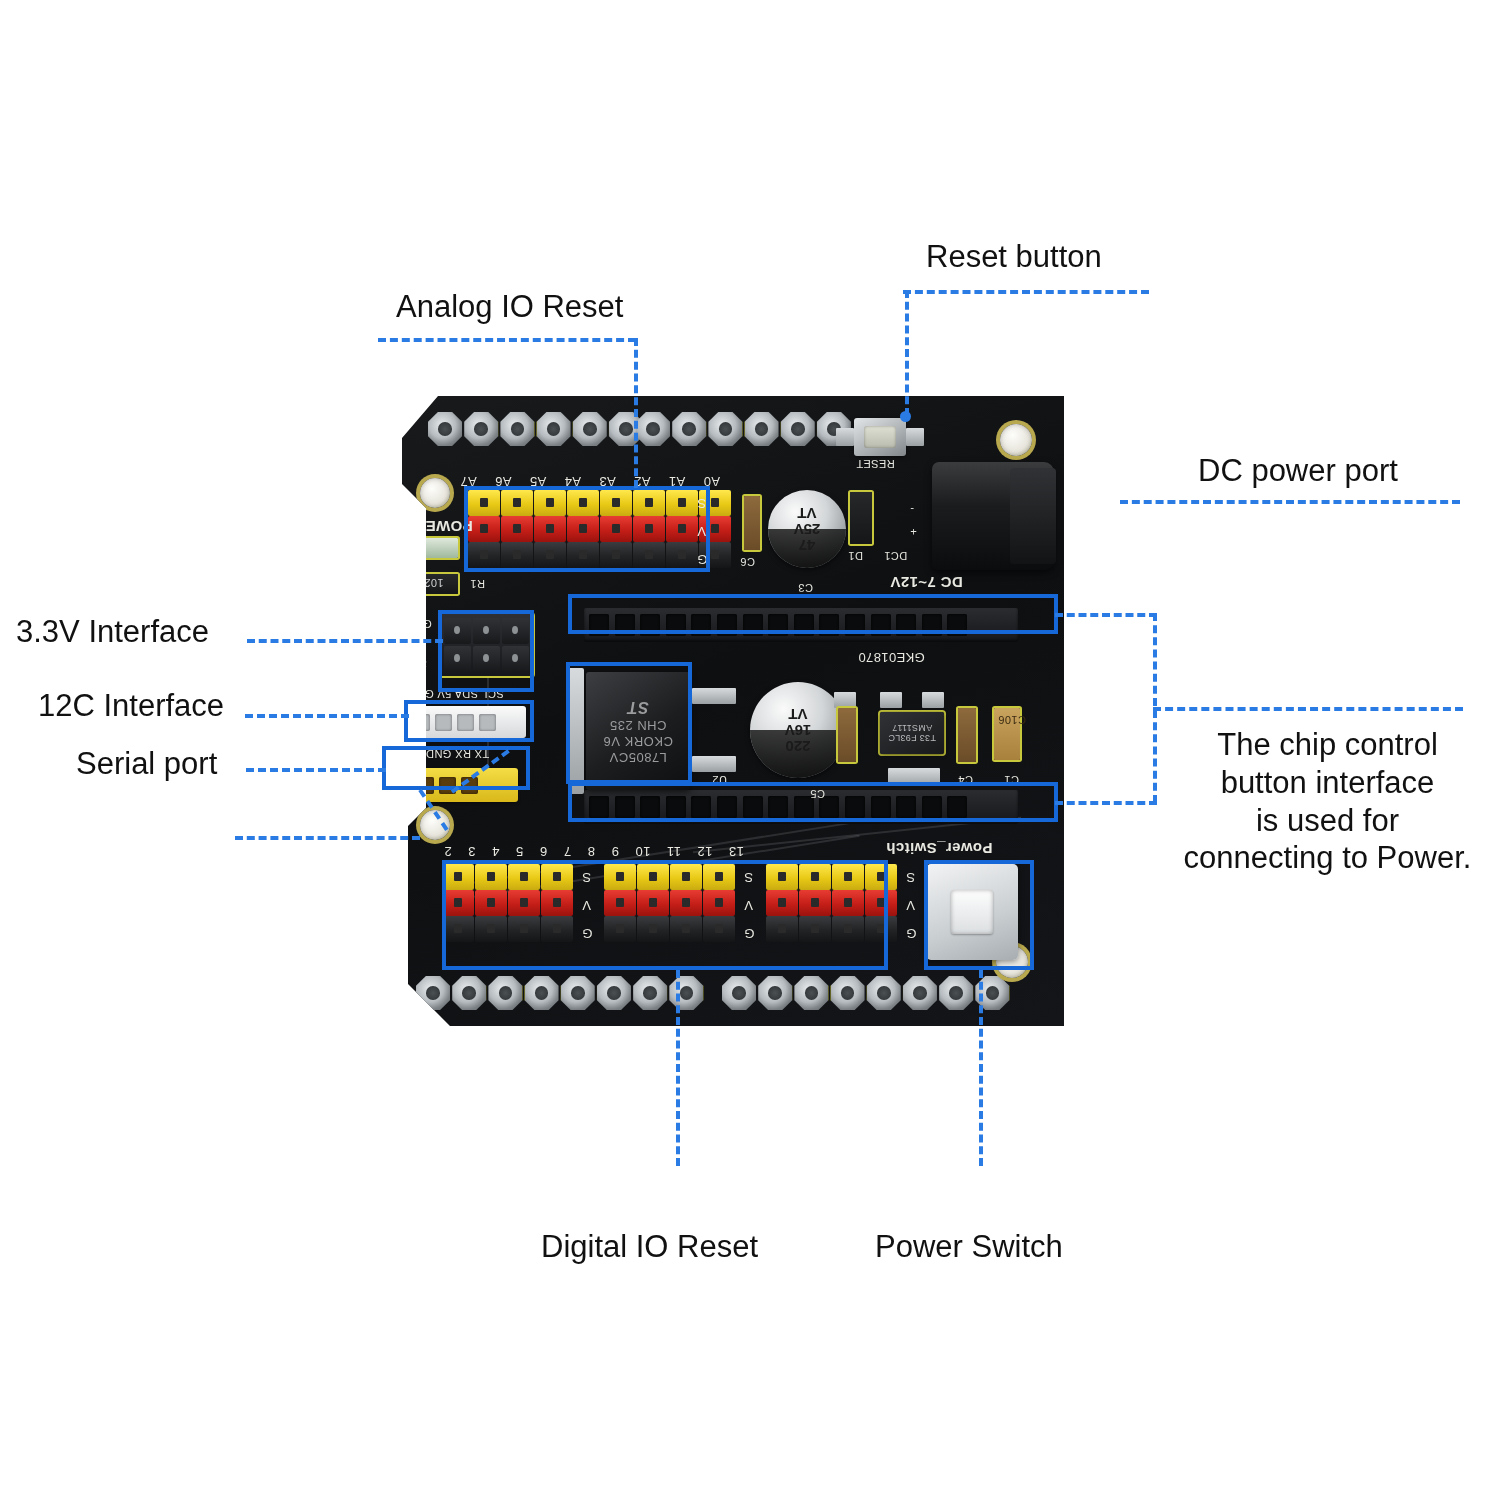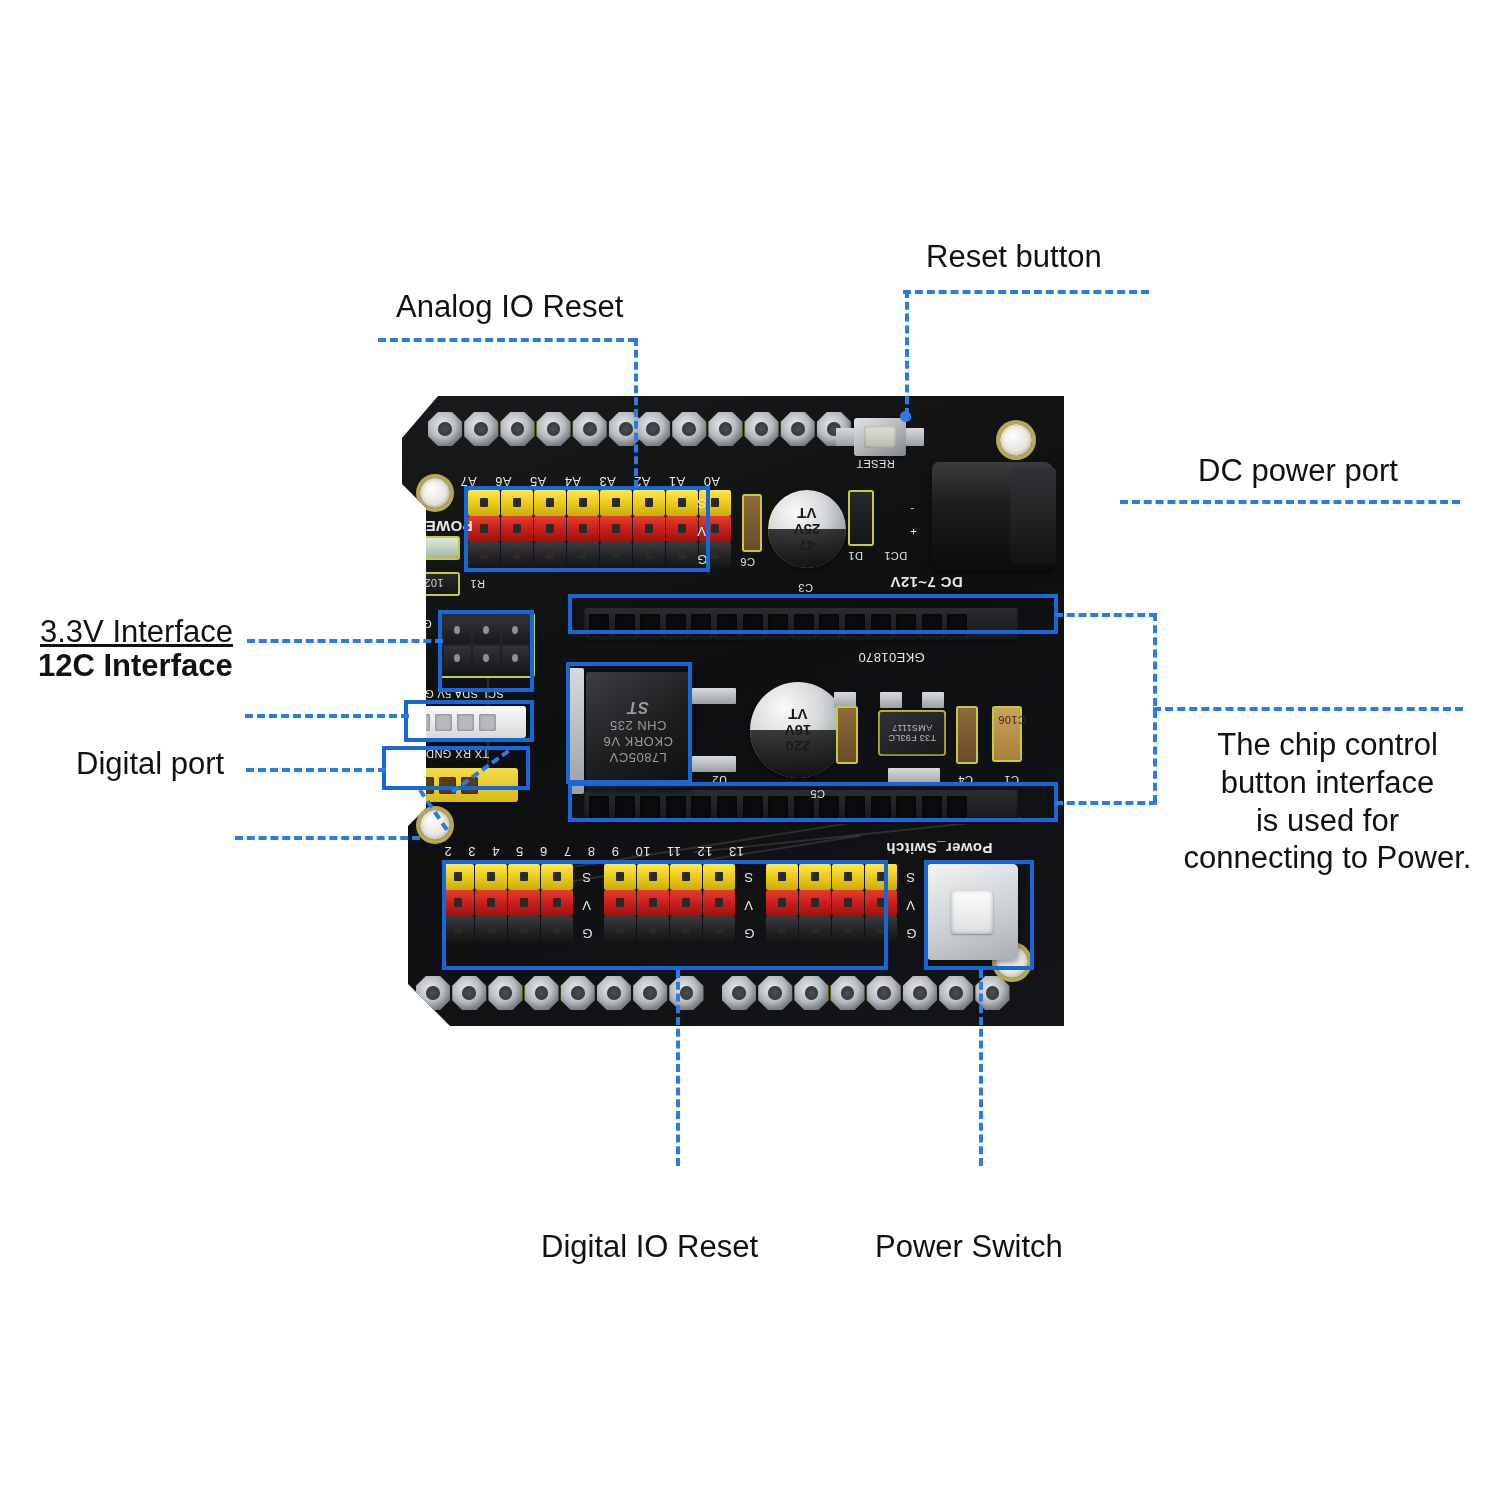--- a/index.html
+++ b/index.html
@@ -492,27 +492,27 @@
   <div class="dash-v" style="left:634px;top:338px;height:150px;"></div>
 
   <div class="anno" style="left:926px;top:238px;">Reset button</div>
   <div class="dash-h" style="left:903px;top:290px;width:246px;"></div>
   <div class="dash-v" style="left:905px;top:290px;height:126px;"></div>
   <div class="dot" style="left:900px;top:411px;"></div>
 
   <div class="anno" style="left:1198px;top:452px;">DC power port</div>
   <div class="dash-h" style="left:1120px;top:500px;width:340px;"></div>
 
-  <div class="anno" style="left:40px;top:613px;text-decoration:underline;">3.3V Interface</div>
+  <div class="anno" style="left:16px;top:613px;">3.3V Interface</div>
   <div class="dash-h" style="left:247px;top:639px;width:196px;"></div>
 
-  <div class="anno" style="left:38px;top:647px;font-weight:bold;">12C Interface</div>
+  <div class="anno" style="left:38px;top:687px;">12C Interface</div>
   <div class="dash-h" style="left:245px;top:714px;width:164px;"></div>
 
-  <div class="anno" style="left:76px;top:745px;">Digital port</div>
+  <div class="anno" style="left:76px;top:745px;">Serial port</div>
   <div class="dash-h" style="left:246px;top:768px;width:140px;"></div>
 
   <div class="dash-h" style="left:235px;top:836px;width:185px;"></div>
   <div class="dash-v" style="left:418px;top:790px;height:48px;transform:rotate(-34deg);transform-origin:top;"></div>
   <div class="dash-h" style="left:452px;top:790px;width:70px;transform:rotate(-36deg);transform-origin:left;"></div>
 
   <div class="dash-h" style="left:1055px;top:613px;width:102px;"></div>
   <div class="dash-h" style="left:1055px;top:801px;width:102px;"></div>
   <div class="dash-v" style="left:1153px;top:613px;height:190px;"></div>
   <div class="dash-h" style="left:1153px;top:707px;width:310px;"></div>

